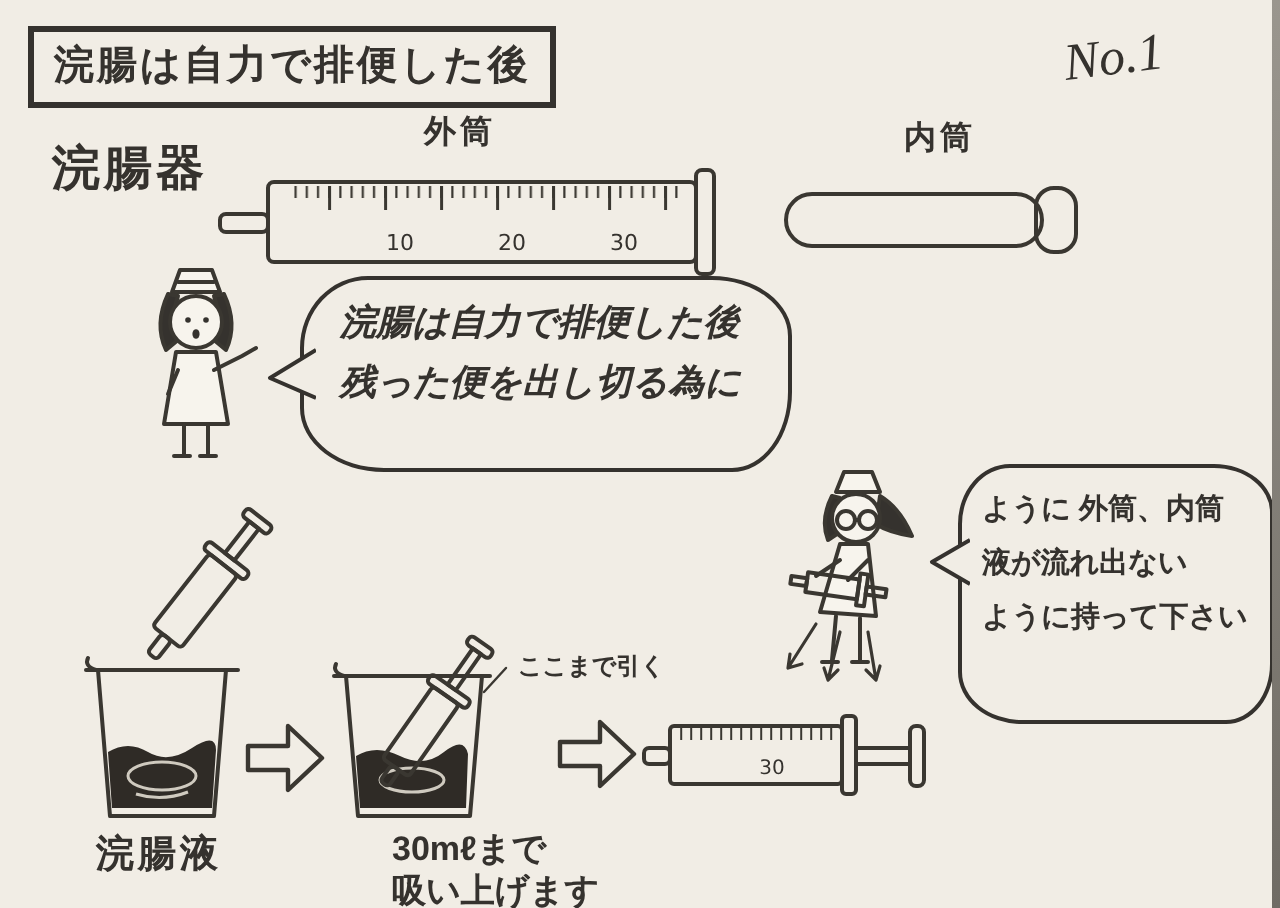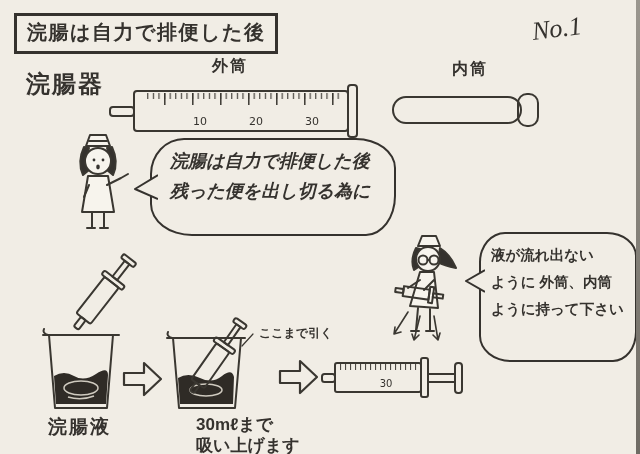--- a/index.html
+++ b/index.html
@@ -187,22 +187,22 @@
       <path d="M33,97 L41,97 M48,97 L56,97"></path>
       <g stroke-width="1.6">
         <path d="M30,78 L16,100 M16,100 L17,93 M16,100 L23,98"></path>
         <path d="M42,82 L36,106 M36,106 L34,100 M36,106 L41,101"></path>
         <path d="M56,82 L60,106 M60,106 L55,101 M60,106 L62,99"></path>
       </g>
     </g>
   </svg>
 
   <div id="bubble2" class="abs bubble">
+    <div>ように 外筒、内筒</div>
     <div>液が流れ出ない</div>
-    <div>ように 外筒、内筒</div>
     <div>ように持って下さい</div>
   </div>
   <svg class="abs" style="left:463px;top:268px" width="22" height="26" viewBox="0 0 22 26">
     <path d="M22,2 L3,13 L22,24" fill="#f1ede5" stroke="#35322e" stroke-width="2" stroke-linejoin="round"></path>
   </svg>
 
   <div class="abs edge"></div>
 </div>
 
 </body></html>

